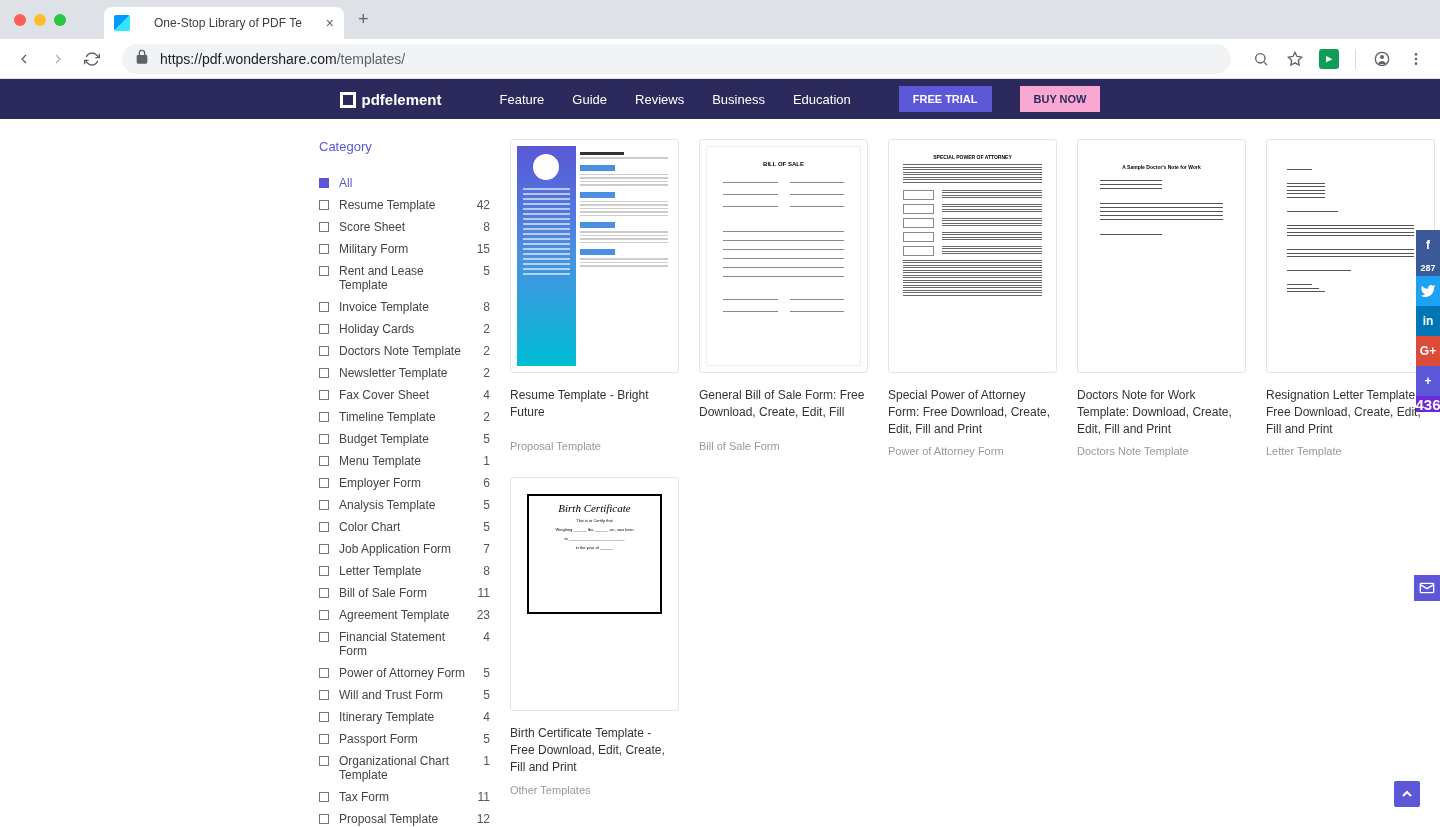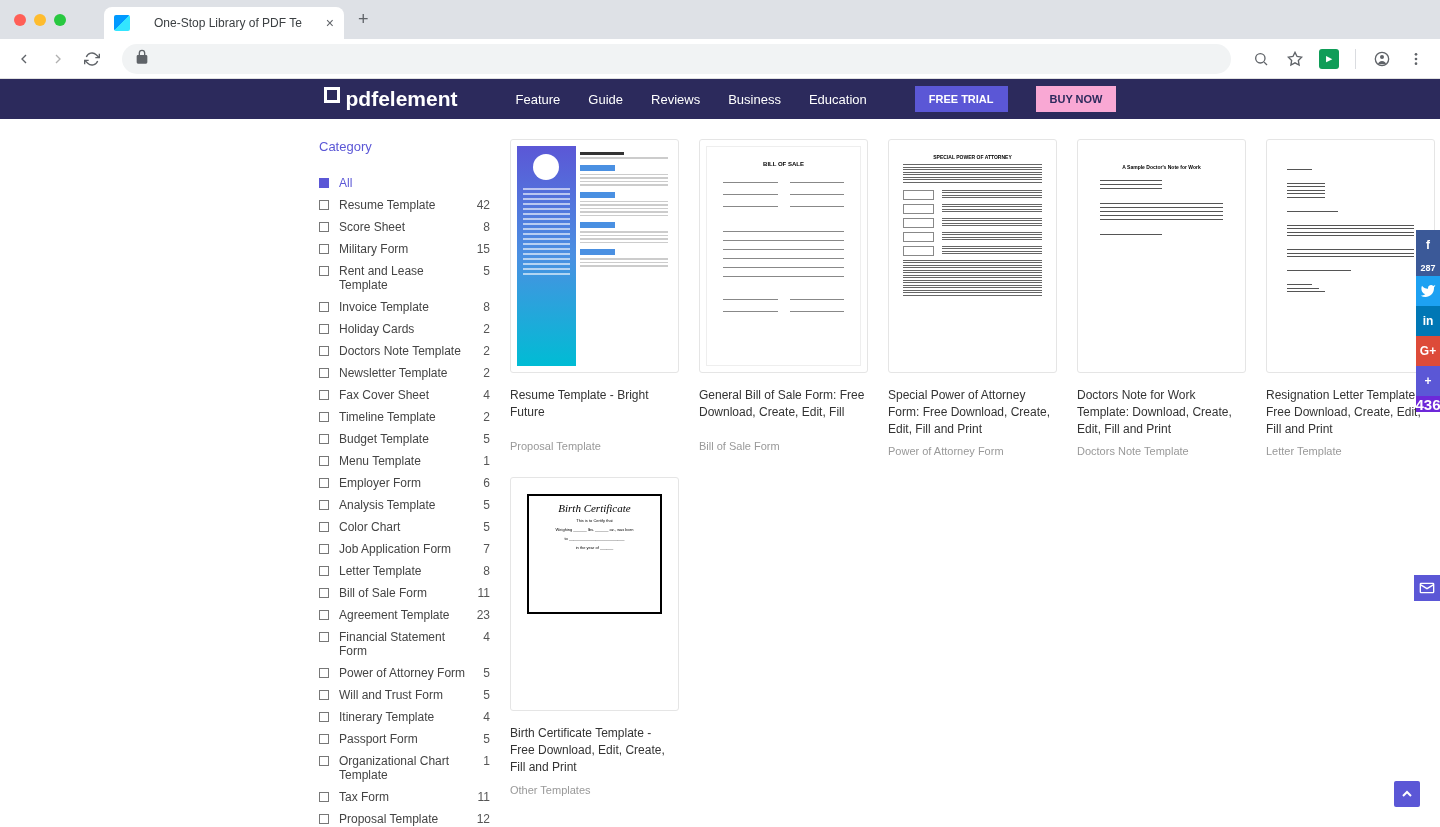--- a/index.html
+++ b/index.html
@@ -25,21 +25,21 @@
 .lock-icon { color: #5f6368; font-size: 12px; }
 .url { font-size: 14px; color: #202124; flex: 1; }
 .url .domain { color: #202124; }
 .url .path { color: #5f6368; }
 .tb-icon { width: 28px; height: 28px; display: flex; align-items: center; justify-content: center; color: #5f6368; cursor: pointer; }
 .ext-icon { width: 20px; height: 20px; background: #0f9d58; border-radius: 3px; display:flex; align-items:center; justify-content:center; color:#fff; font-size:11px; font-weight:bold;}
 .divider { width: 1px; height: 20px; background: #dadce0; margin: 0 6px; }
 
 
 .site-header { background: #2c2a5c; height: 40px; display: flex; align-items: center; justify-content: center; gap: 28px; color: #fff; }
-.logo { display: flex; align-items: flex-start; gap: 6px; font-weight: bold; font-size: 21px; margin-right: 30px;}
+.logo { display: flex; align-items: flex-end; gap: 6px; font-weight: bold; font-size: 15px; margin-right: 30px;}
 .logo-mark { width: 16px; height: 16px; background: #fff; position: relative;}
 .logo-mark::after { content:''; position:absolute; left:3px; top:3px; width:10px; height:10px; background:#2c2a5c; }
 .nav-link { font-size: 13px; color: #fff; cursor: pointer; }
 .btn-free { background: #5b57d6; color: #fff; font-size: 11px; font-weight: bold; padding: 7px 14px; cursor: pointer; margin-left: 20px;}
 .btn-buy { background: #f9a8d4; color: #2c2a5c; font-size: 11px; font-weight: bold; padding: 7px 14px; cursor: pointer; }
 
 
 .content { display: flex; padding-top: 20px; height: calc(100% - 119px); overflow: hidden; }
 .sidebar { width: 510px; padding-left: 319px; padding-right: 20px; flex-shrink: 0; }
 .cat-title { color: #5b57d6; font-size: 13px; margin-bottom: 18px; }
@@ -137,20 +137,21 @@
         <path d="M23 4v6h-6M1 20v-6h6"></path>
         <path d="M3.51 9a9 9 0 0114.85-3.36L23 10M1 14l4.64 4.36A9 9 0 0020.49 15"></path>
       </svg>
   </div>
   <div class="address-bar">
     <span class="lock-icon">
       <svg viewBox="0 0 24 24" width="12" height="12" fill="currentColor">
           <path d="M12 1a5 5 0 00-5 5v3H6a2 2 0 00-2 2v9a2 2 0 002 2h12a2 2 0 002-2v-9a2 2 0 00-2-2h-1V6a5 5 0 00-5-5zm-3 5a3 3 0 016 0v3H9V6z"></path>
         </svg>
     </span>
+    <span class="url"><span class="domain">https://pdf.wondershare.com</span><span class="path">/templates/</span></span>
   </div>
   <div class="tb-icon">
     <svg viewBox="0 0 24 24" fill="none" stroke="currentColor" stroke-width="2">
         <circle cx="11" cy="11" r="7"></circle>
         <path d="M21 21l-4.35-4.35"></path>
       </svg>
   </div>
   <div class="tb-icon">
     <svg viewBox="0 0 24 24" fill="none" stroke="currentColor" stroke-width="2">
         <path d="M12 2l3.09 6.26L22 9.27l-5 4.87 1.18 6.88L12 17.77l-6.18 3.25L7 14.14 2 9.27l6.91-1.01L12 2z"></path>

